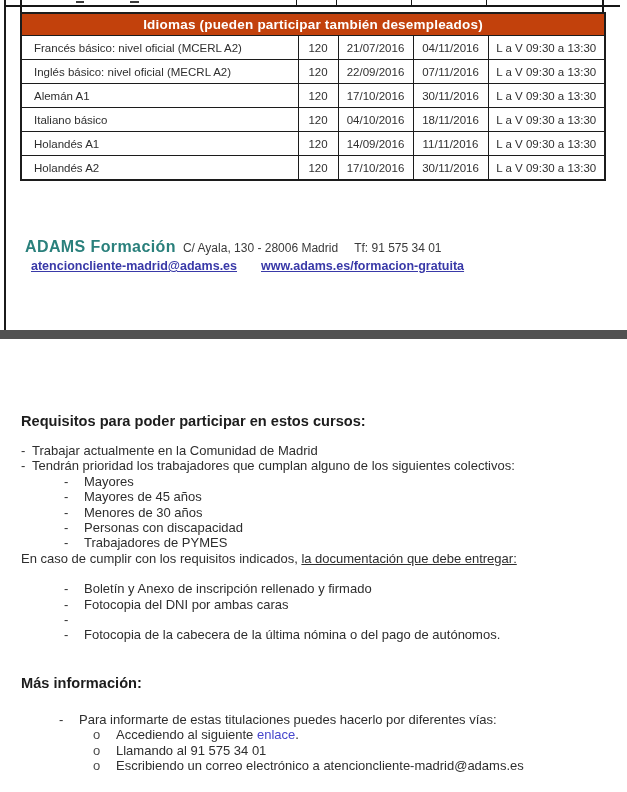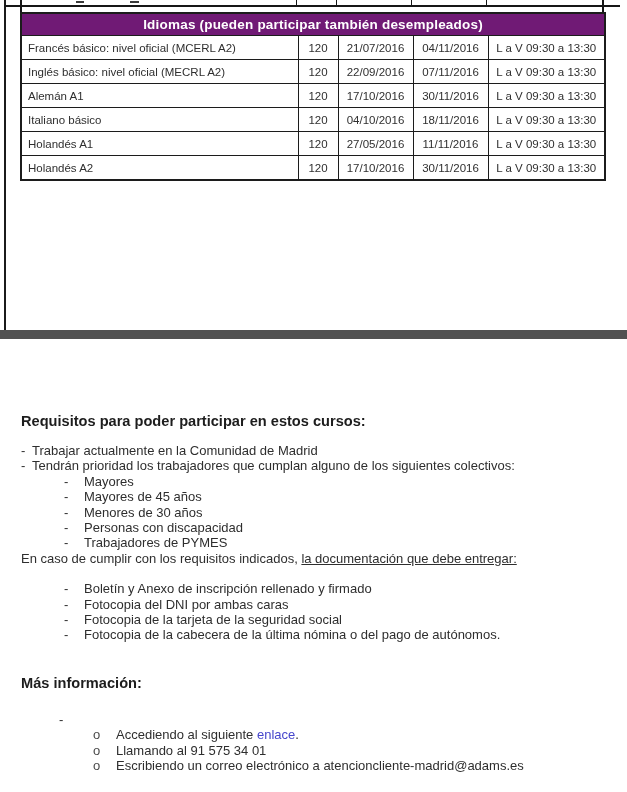--- a/index.html
+++ b/index.html
@@ -18,25 +18,25 @@
   .smudge{position:absolute;top:1px;height:2px;background:#3a3a3a;}
 
   
   table.courses{
     position:absolute;top:12px;left:20px;width:584px;
     border-collapse:collapse;table-layout:fixed;
     border:2px solid #1c1c1c;font-size:11.5px;color:#2f2f2f;
   }
   table.courses th,table.courses td{border:1px solid #1c1c1c;padding:0;}
   table.courses th{
-    height:21px;background:#701a75;color:#ffffff;
+    height:21px;background:#c2410c;color:#ffffff;
     font-size:13.5px;font-weight:bold;text-align:center;letter-spacing:0.2px;
   }
   table.courses td{height:23px;text-align:center;}
-  table.courses td.course{text-align:left;padding-left:6px;}
+  table.courses td.course{text-align:left;padding-left:12px;}
   .col-course{width:277px;}.col-hours{width:40px;}
   .col-start{width:75px;}.col-end{width:75px;}.col-sched{width:117px;}
 
   
   .contact{position:absolute;top:238px;left:25px;width:577px;white-space:nowrap;}
   .brand{color:#2A807C;font-weight:bold;font-size:16px;letter-spacing:0.4px;}
   .addr{font-size:12px;color:#3a3a3a;margin-left:7px;}
   .phone{font-size:12px;color:#3a3a3a;margin-left:16px;}
   .contact-links{margin-top:3px;padding-left:6px;display:flex;gap:24px;
     font-size:12.5px;font-weight:bold;}
@@ -121,34 +121,43 @@
       <tr>
         <td class="course">Italiano básico</td>
         <td>120</td>
         <td>04/10/2016</td>
         <td>18/11/2016</td>
         <td>L a V 09:30 a 13:30</td>
       </tr>
       <tr>
         <td class="course">Holandés A1</td>
         <td>120</td>
-        <td>27/05/2016</td>
+        <td>14/09/2016</td>
         <td>11/11/2016</td>
         <td>L a V 09:30 a 13:30</td>
       </tr>
       <tr>
         <td class="course">Holandés A2</td>
         <td>120</td>
         <td>17/10/2016</td>
         <td>30/11/2016</td>
         <td>L a V 09:30 a 13:30</td>
       </tr>
     </tbody>
   </table>
 
+  <div class="contact">
+    <div>
+      <span class="brand">ADAMS Formación</span><span class="addr">C/ Ayala, 130 - 28006 Madrid</span><span class="phone">Tf: 91 575 34 01</span>
+    </div>
+    <div class="contact-links">
+      <a>atencioncliente-madrid@adams.es</a>
+      <a>www.adams.es/formacion-gratuita</a>
+    </div>
+  </div>
 
   <div class="divider"></div>
 
   <div class="bottom">
 
     <div class="sec-title">Requisitos para poder participar en estos cursos:</div>
 
     <div class="tline">
       <span class="dash">-</span>
       <span>Trabajar actualmente en la Comunidad de Madrid</span>
@@ -189,32 +198,32 @@
       <div class="row">
         <span class="bullet">-</span>
         <span>Boletín y Anexo de inscripción rellenado y firmado</span>
       </div>
       <div class="row">
         <span class="bullet">-</span>
         <span>Fotocopia del DNI por ambas caras</span>
       </div>
       <div class="row">
         <span class="bullet">-</span>
-        <span>Fotocopia de la tarjeta de la seguridad social</span>
       </div>
       <div class="row">
         <span class="bullet">-</span>
         <span>Fotocopia de la cabecera de la última nómina o del pago de autónomos.</span>
       </div>
     </div>
 
     <div class="sec-title more-title">Más información:</div>
 
     <div class="vias">
       <span class="dash">-</span>
+      <span>Para informarte de estas titulaciones puedes hacerlo por diferentes vías:</span>
     </div>
 
     <div class="circlist">
       <div class="row">
         <span class="bullet">o</span>
         <span><span>Accediendo al siguiente </span><a class="link-blue">enlace</a><span>.</span></span>
       </div>
       <div class="row">
         <span class="bullet">o</span>
         <span>Llamando al 91 575 34 01</span>

